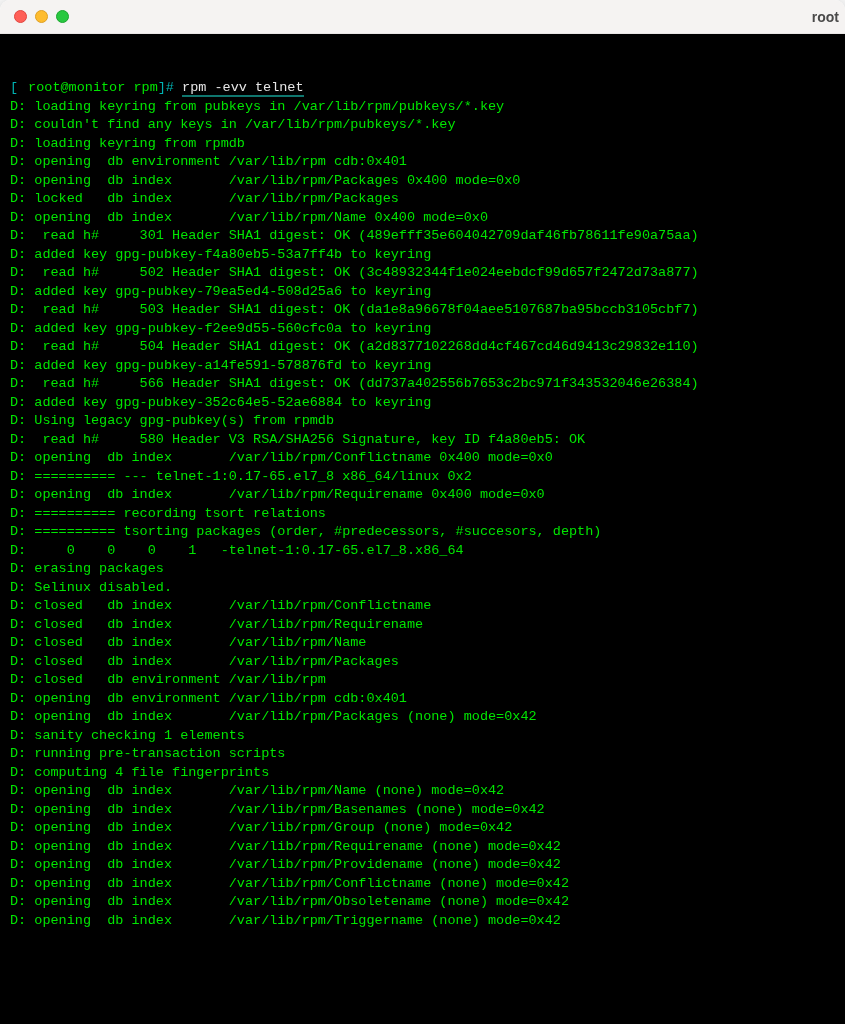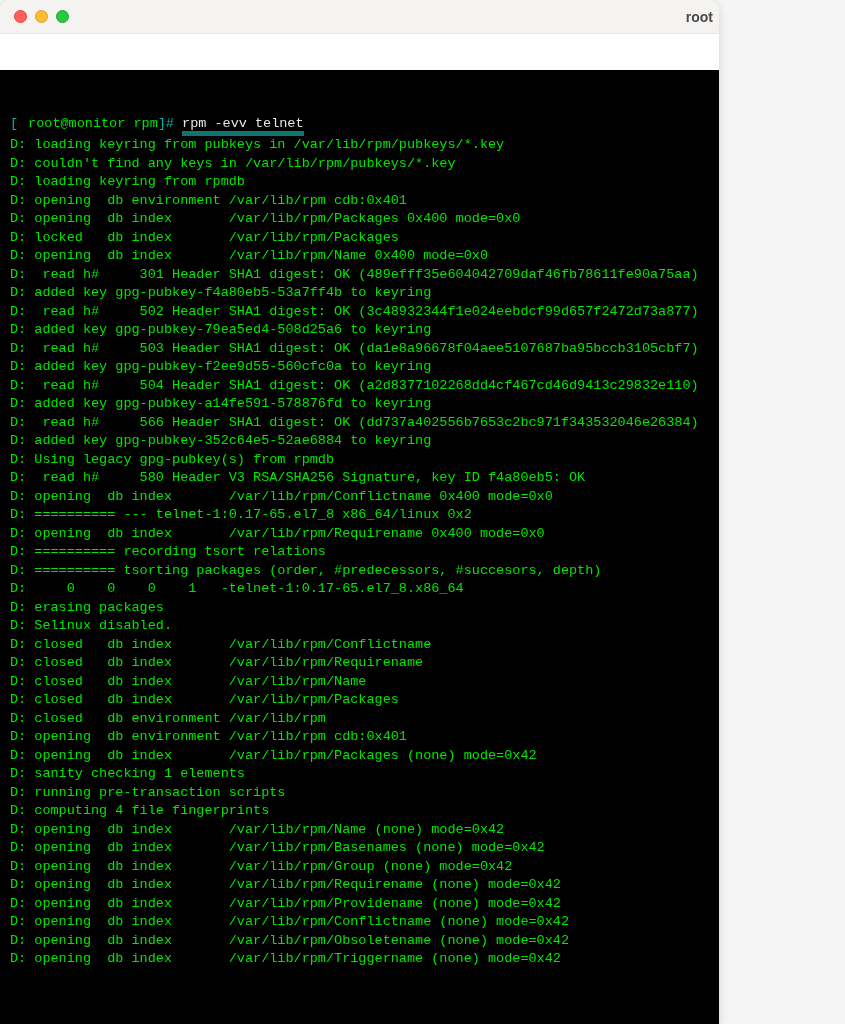--- a/index.html
+++ b/index.html
@@ -6,26 +6,25 @@
   body {
     background: #f5f5f5;
     font-family: Menlo, Monaco, "Courier New", monospace;
     width: 845px;
     height: 1024px;
     overflow: hidden;
   }
   .window {
     background: #fff;
     border-radius: 10px 10px 0 0;
-    width: 719px;
+    width: 845px;
     height: 1024px;
     box-shadow: 0 2px 10px rgba(0,0,0,0.15);
     display: flex;
     flex-direction: column;
-    gap: 36px;
   }
   .titlebar {
     height: 34px;
     display: flex;
     align-items: center;
     padding: 0 14px;
     background: #f5f3f2;
     border-bottom: 1px solid #e8e6e5;
     position: relative;
     border-radius: 10px 10px 0 0;
@@ -60,21 +59,21 @@
     color: #00e600;
     white-space: pre;
     overflow: hidden;
   }
   .prompt-open { color: #00b3b3; }
   .prompt-user { color: #00e600; margin-left: 10px; }
   .prompt-close { color: #00b3b3; }
   .cmd { color: #e6e6e6; }
   .underline {
     display: inline-block;
-    border-bottom: 5px solid #0f766e;
+    border-bottom: 2px solid #0f766e;
     line-height: 15px;
   }
   .line { display: block; }
 </style>
 </head>
 <body>
 
 <div class="window">
   <div class="titlebar">
     <div class="traffic-lights">

